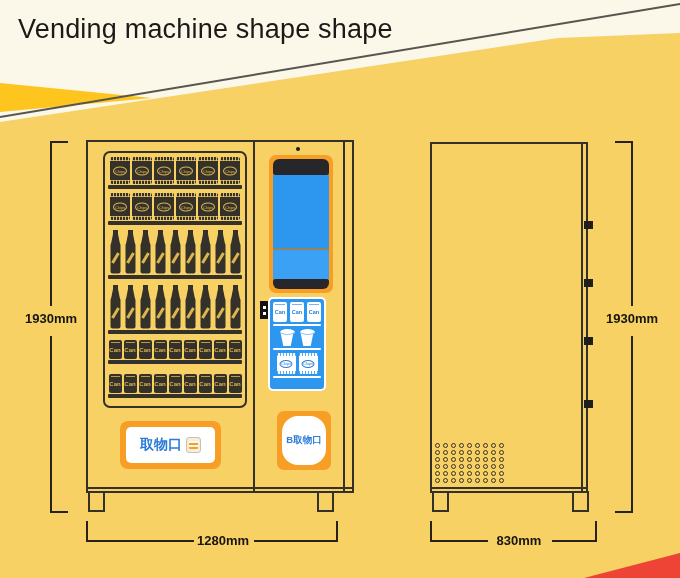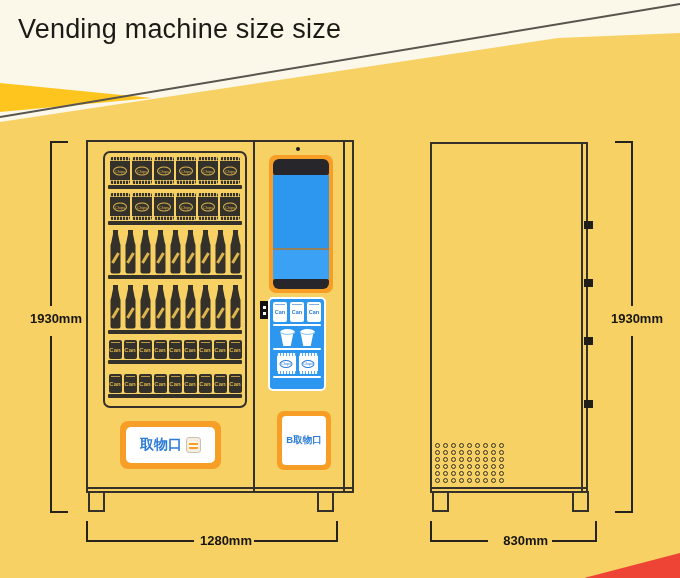--- a/index.html
+++ b/index.html
@@ -83,53 +83,53 @@
   .mini-bag .crimp.t { top:0; } .mini-bag .crimp.b { bottom:0; }
   .mini-bag .oval { position:absolute; left:50%; top:50%; transform:translate(-50%,-50%);
     width:13px; height:8px; border:1px solid var(--c-text-blue,#2B7CD8); border-radius:50%;
     color:var(--c-text-blue,#2B7CD8); font-size:4px; line-height:6px; text-align:center; overflow:hidden; }
 
   .orange-label-panel { position:absolute; background:var(--c-orange,#F79E26); border-radius:8px; }
   .pickup-panel { left:32px; top:279px; width:101px; height:48px; }
   .pickup-b-panel { left:189px; top:269px; width:54px; height:59px; border-radius:7px; }
   .label-inner { position:absolute; inset:6px; background:#fff; border-radius:5px;
     display:flex; justify-content:center; align-items:center; gap:4px; }
-  .pickup-b-panel .label-inner { inset:5px; border-radius:4px; }
+  .pickup-b-panel .label-inner { inset:5px; border-radius:16px; }
   .pickup-text { color:var(--c-text-blue,#2B7CD8); font-weight:bold; font-size:14px; }
   .pickup-b-text { color:var(--c-text-blue,#2B7CD8); font-weight:bold; font-size:9.5px; }
   .pickup-icon { position:relative; width:15px; height:16px; background:#f6ece0;
     border:1px solid #c9c2b2; border-radius:3px; }
   .pickup-icon::after { content:""; position:absolute; inset:3px 2px;
     background:repeating-linear-gradient(0deg, var(--c-orange,#F79E26) 0 2px, #fdf6ec 2px 4px); border-radius:1px; }
 
   .door-line { position:absolute; top:0; bottom:0; left:149px; width:2px; background:var(--c-line-dark); }
   .hinge { position:absolute; left:584px; width:9px; height:8px; background:#201e19; }
   .vents { position:absolute; left:3px; top:299px; display:grid;
     grid-template-columns:repeat(9,5px); grid-auto-rows:5px; column-gap:3px; row-gap:2px; }
   .vent-hole { width:5px; height:5px; border:1.4px solid var(--c-line-dark); border-radius:50%; }
 
   .foot { position:absolute; width:17px; height:21px; border:2px solid var(--c-line-dark); top:491px; }
 
   .dim-h { position:absolute; height:2px; background:#25231c; }
   .dim-v { position:absolute; width:2px;  background:#25231c; }
-  .dim-label { position:absolute; font-size:13px; font-weight:bold; color:#17150f; text-align:right; }
+  .dim-label { position:absolute; font-size:13px; font-weight:bold; color:#17150f; text-align:center; }
 </style>
 </head>
 <body>
 
 <div class="page">
 
   <svg class="bg-svg" width="680" height="578" viewBox="0 0 680 578">
     <polygon class="poly-yellow" points="0,122 558,38 680,33 680,578 0,578"></polygon>
     <polygon class="poly-gold" points="0,83 152,98 0,112"></polygon>
     <line class="gray-line" x1="0" y1="117" x2="680" y2="4" stroke-width="2"></line>
     <polygon class="poly-red" points="584,578 680,553 680,578"></polygon>
   </svg>
 
-  <h1 class="title">Vending machine size size</h1>
+  <h1 class="title">Vending machine shape shape</h1>
 
   <div class="outline front-cab">
     <div class="vdiv" style="left:165px"></div>
     <div class="vdiv" style="left:255px"></div>
     <div class="baseline" style="top:345px"></div>
 
     <div class="window" id="front-window">
         <div class="shelf-row" style="top: 4px; height: 32px;">
           <div class="items">
             <div class="bag">

